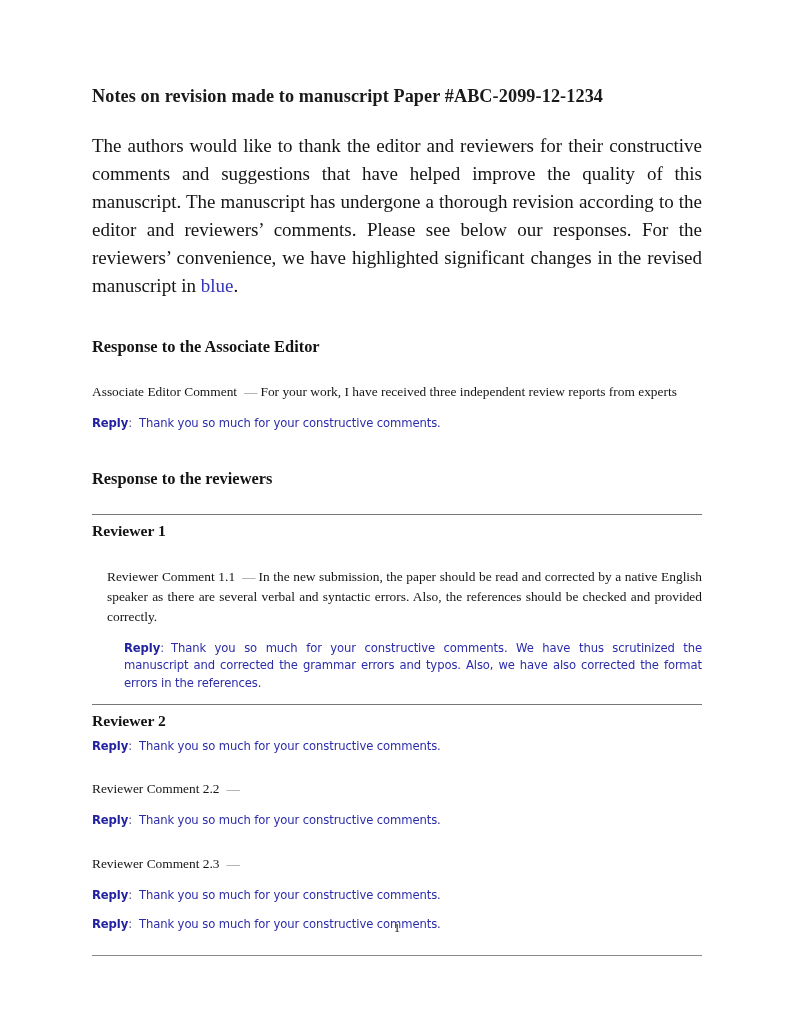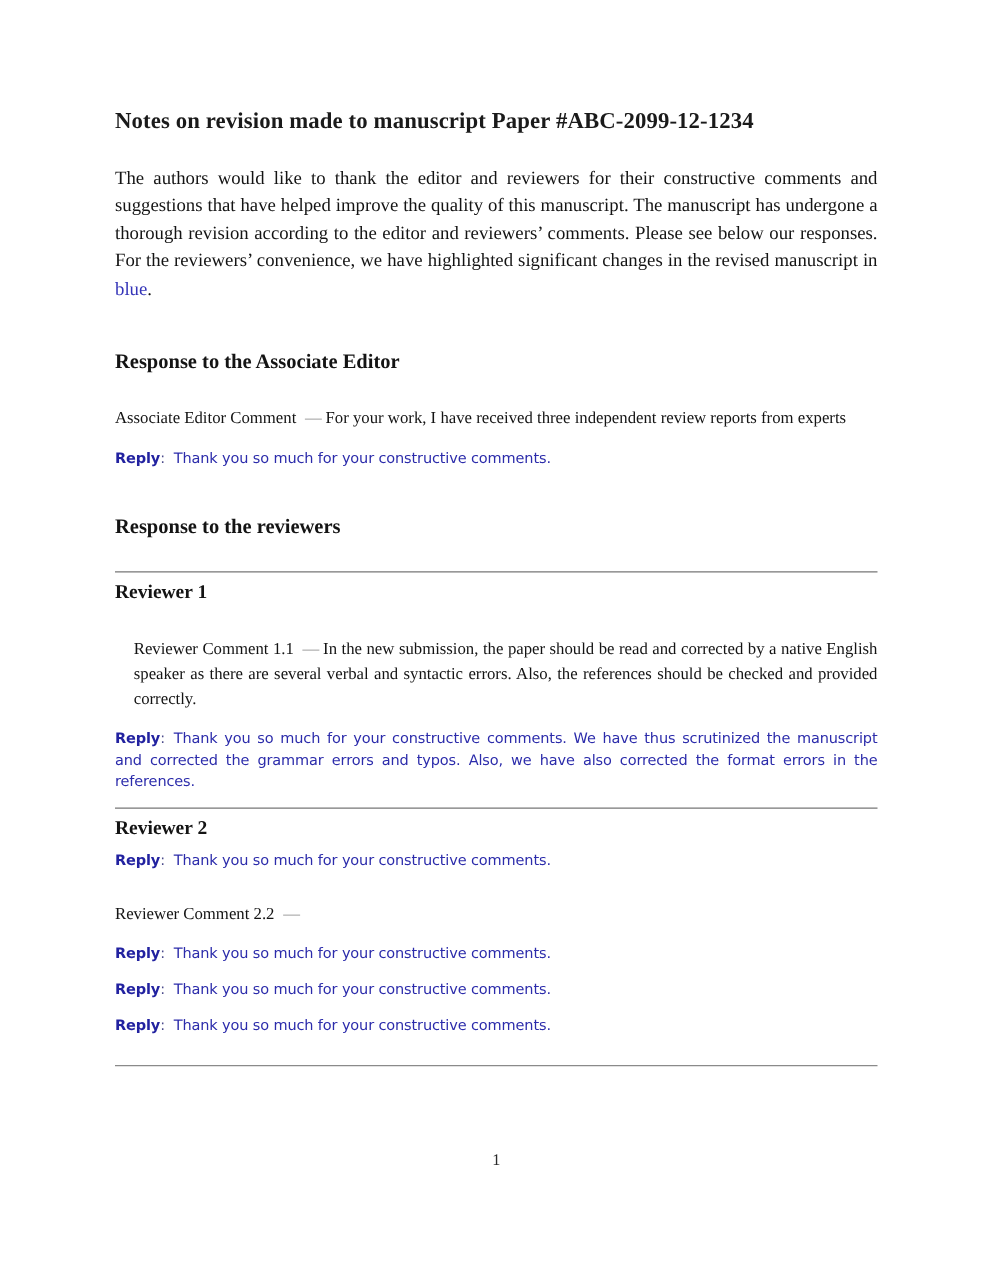--- a/index.html
+++ b/index.html
@@ -40,21 +40,21 @@
     font-size: 18.2px;
     line-height: 1.2;
     letter-spacing: 0.1px;
     margin: 0 0 0 0;
     color: #1a1a1a;
   }
 
   
   .intro {
     margin-top: 24px;
-    font-size: 15px;
+    font-size: 19px;
     line-height: 1.48;
     text-align: justify;
     color: #141414;
   }
 
   
   .section-heading {
     font-weight: bold;
     font-size: 16.4px;
     line-height: 1.2;
@@ -124,21 +124,21 @@
     color: #2c2cab;
   }
   .reply-gap { display: inline-block; width: 7px; }
 
   .blue-inline { color: #3434b8; }
 
   
   .sp-ae-comment { margin-top: 26px; }
   .sp-reply-tight { margin-top: 7px; }
   .sp-r1-comment { margin-top: 26px; margin-left: 15px; }
-  .sp-reply-1 { margin-top: 10px; }
+  .sp-reply-1 { margin-top: 10px; margin-left: 32px; }
   .sp-block-gap { margin-top: 24px; }
   .sp-rule-before-r1 { margin-top: 26px; }
   .sp-rule-before-r2 { margin-top: 9px; font-family: Liberation Serif, serif; }
   .sp-rule-bottom { margin-top: 22px; }
   .sp-r2-first { margin-top: 25px; }
 
   
   .page-number {
     position: absolute;
     left: 0;
@@ -180,20 +180,21 @@
     <div class="sp-rule-before-r2">
       <hr class="rule">
       <div class="reviewer-heading">Reviewer 2</div>
     </div>
 
     <p class="reply-block sp-reply-tight"><span class="reply-label">Reply</span><span class="reply-colon">:</span><span class="reply-gap"></span><span class="reply-text">Thank you so much for your constructive comments.</span></p>
 
     <p class="comment-block sp-block-gap"><span class="comment-label">Reviewer Comment 2.2</span><span class="emdash">—</span><span class="comment-body"></span></p>
     <p class="reply-block sp-reply-tight"><span class="reply-label">Reply</span><span class="reply-colon">:</span><span class="reply-gap"></span><span class="reply-text">Thank you so much for your constructive comments.</span></p>
 
+    <p class="comment-block sp-block-gap"><span class="comment-label">Reviewer Comment 2.3</span><span class="emdash">—</span><span class="comment-body"></span></p>
     <p class="reply-block sp-reply-tight"><span class="reply-label">Reply</span><span class="reply-colon">:</span><span class="reply-gap"></span><span class="reply-text">Thank you so much for your constructive comments.</span></p>
 
     <p class="reply-block sp-reply-tight"><span class="reply-label">Reply</span><span class="reply-colon">:</span><span class="reply-gap"></span><span class="reply-text">Thank you so much for your constructive comments.</span></p>
 
     <div class="sp-rule-bottom">
       <hr class="rule-thin">
     </div>
 
   </div>
 

